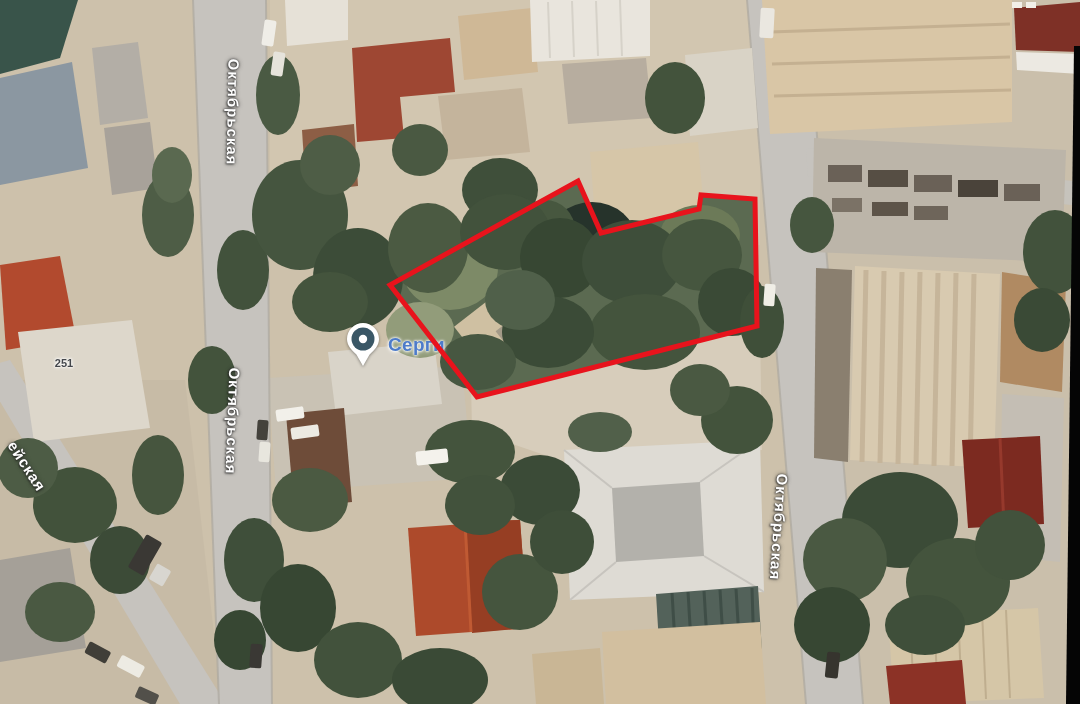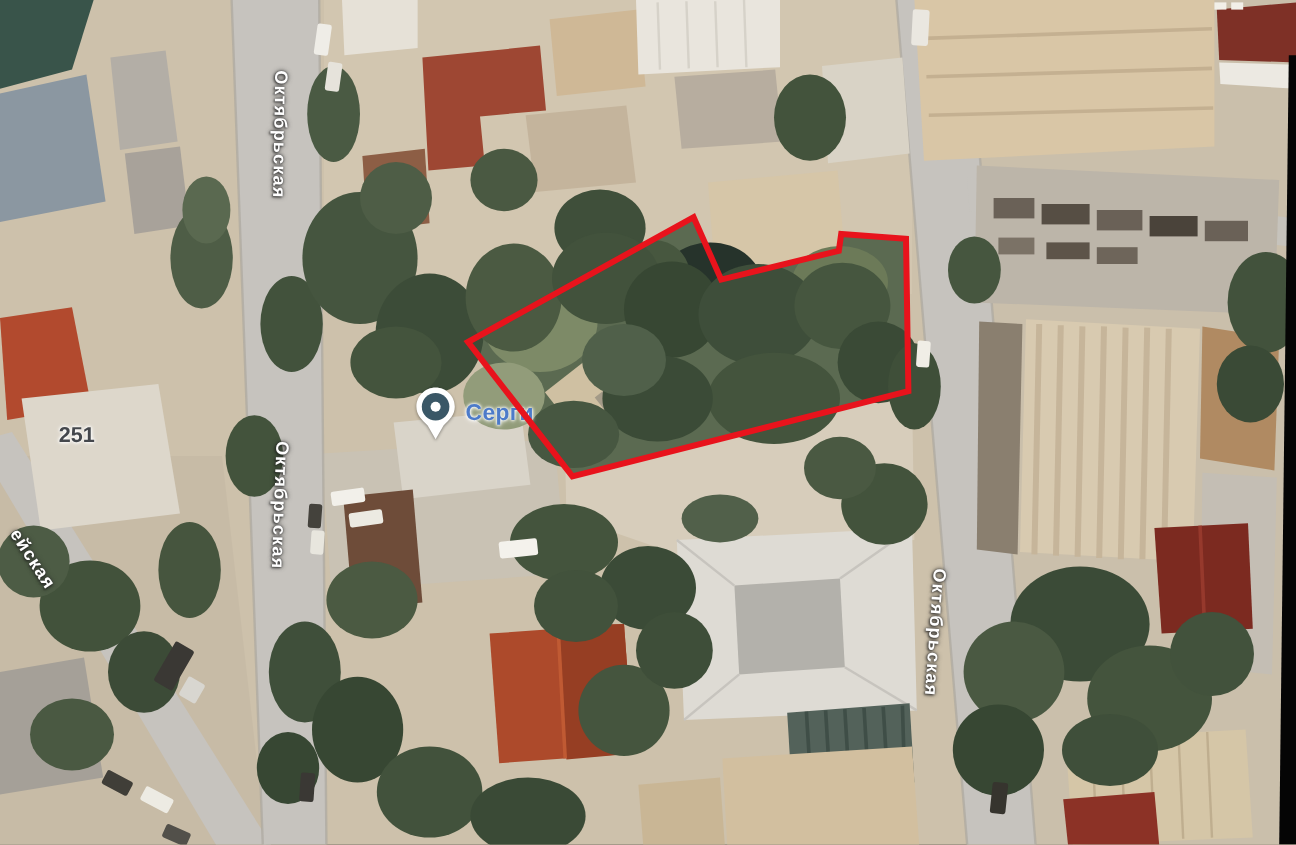--- a/index.html
+++ b/index.html
@@ -18,21 +18,21 @@
   .road-label{
     color:#fff;font-size:15px;font-weight:700;letter-spacing:1px;
     text-shadow:0 0 2px rgba(55,55,55,.95),0 0 4px rgba(45,45,45,.75),1px 1px 2px rgba(0,0,0,.55);
     transform-origin:center;
   }
   .poi-label{
     color:var(--poi-label-color,#4d7bc9);font-size:19px;font-weight:700;letter-spacing:.3px;
     text-shadow:0 0 2px #fff,0 0 3px #fff,0 1px 4px rgba(255,255,255,.85);
   }
   .house-number{
-    color:#44474c;font-size:18px;font-weight:700;
+    color:#44474c;font-size:11px;font-weight:700;
     text-shadow:0 0 2px #fff,0 0 3px #fff,0 0 4px #fff;
     transform:translate(-50%,-50%);
   }
   .pin{position:absolute;z-index:2;width:34px;height:46px;filter:drop-shadow(0 1px 1.5px rgba(0,0,0,.4));}
 </style>
 </head>
 <body>
 
 <div class="viewport">
 

